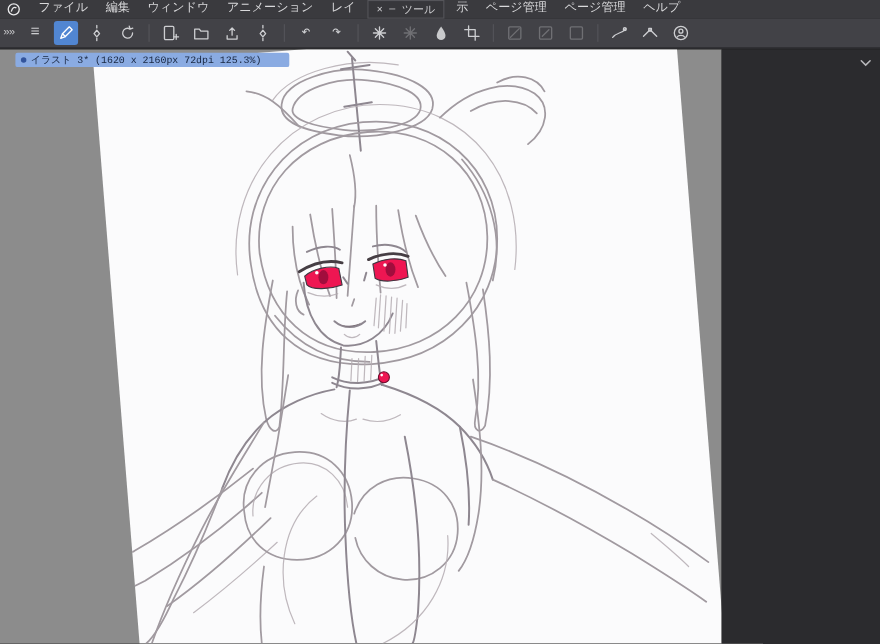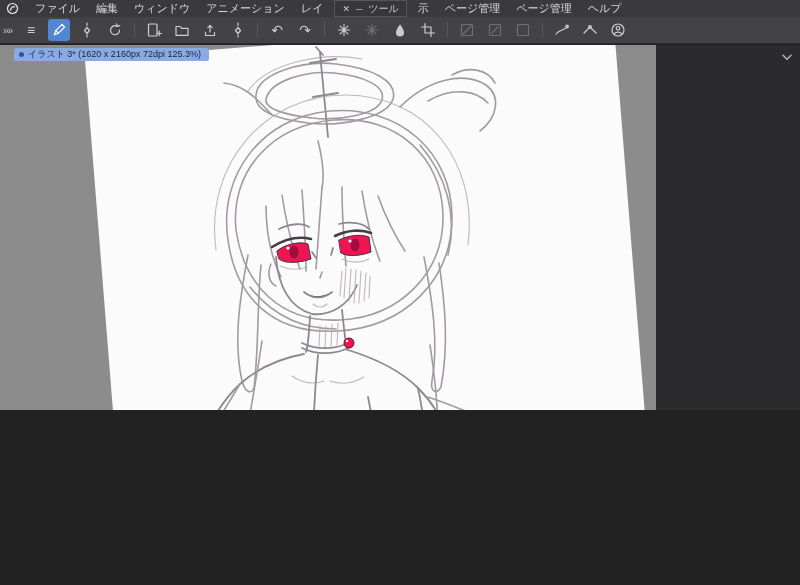--- a/index.html
+++ b/index.html
@@ -1,17 +1,17 @@
 <!DOCTYPE html>
 <html><head>
 <meta charset="utf-8">
 <style>
   html,body{margin:0;padding:0;background:#222;}
-  .app{position:relative;width:800px;height:410px;overflow:hidden;
-       font-family:Liberation Sans, sans-serif;user-select:none;}
+  .app{position:relative;width:800px;height:585px;overflow:hidden;
+       font-family:Liberation Mono, monospace;user-select:none;}
   
   .menubar{position:absolute;left:0;top:0;width:800px;height:17px;background:#3a3a3e;
            display:flex;align-items:center;color:#d9d9db;font-size:11px;}
   .menubar .logo{width:13px;height:13px;margin:0 8px 0 6px;flex:0 0 auto;}
   .menubar .mi{padding:0 8px;line-height:17px;white-space:nowrap;cursor:default;}
   .toolwin{display:flex;align-items:center;gap:6px;background:#37373b;border:1px solid #55555a;
            height:15px;padding:0 7px;margin:0 3px;font-size:10px;color:#c9c9cc;}
   .toolwin .twbtn{font-size:9px;color:#c9c9cc;}
   
   .toolbar{position:absolute;left:0;top:17px;width:800px;height:27px;background:#424247;
@@ -21,21 +21,21 @@
   .tbtn svg{width:16px;height:16px;stroke:#cdced1;fill:none;stroke-width:1.2;stroke-linecap:round;stroke-linejoin:round;}
   .tbtn .glyph{color:#cdced1;font-size:14px;line-height:1;}
   .tbtn.active{background:#5186d2;}
   .tbtn.active svg{stroke:#fff;}
   .tbtn.dis{opacity:.32;}
   .sep{width:1px;height:16px;background:#55555a;margin:0 2px;flex:0 0 auto;}
   
   .canvas-area{position:absolute;left:0;top:45px;width:656px;height:540px;background:#8c8c8c;}
   .board{position:absolute;left:0;top:0;}
   .doc-tab{position:absolute;left:14px;top:3px;height:13px;background:#8aabe2;border-radius:2px;
-           display:flex;align-items:center;gap:4px;padding:0 8px 0 5px;font-size:9px;color:#17253f;white-space:nowrap;}
+           display:flex;align-items:center;gap:4px;padding:0 25px 0 5px;font-size:9px;color:#17253f;white-space:nowrap;}
   .doc-tab .dot{width:5px;height:5px;border-radius:50%;background:#33549c;flex:0 0 auto;}
   .right-panel{position:absolute;left:656px;top:45px;width:144px;height:540px;background:#2b2b2e;}
   .right-panel .collapse{position:absolute;right:5px;top:4px;width:16px;height:16px;}
   .right-panel svg{stroke:#b9b9bc;fill:none;stroke-width:1.4;stroke-linecap:round;}
   
   .sk path,.sk ellipse{fill:none;stroke:#a19aa0;stroke-width:1.6;stroke-linecap:round;}
   .sk .d{stroke:#8e8790;stroke-width:1.8;}
   .sk .l{stroke:#b4acb1;stroke-width:1.1;opacity:.85;}
   .sk .lash{stroke:#463e44;stroke-width:2.6;}
   .sk .eye{fill:#ee1652;stroke:#3e3640;stroke-width:1;}

